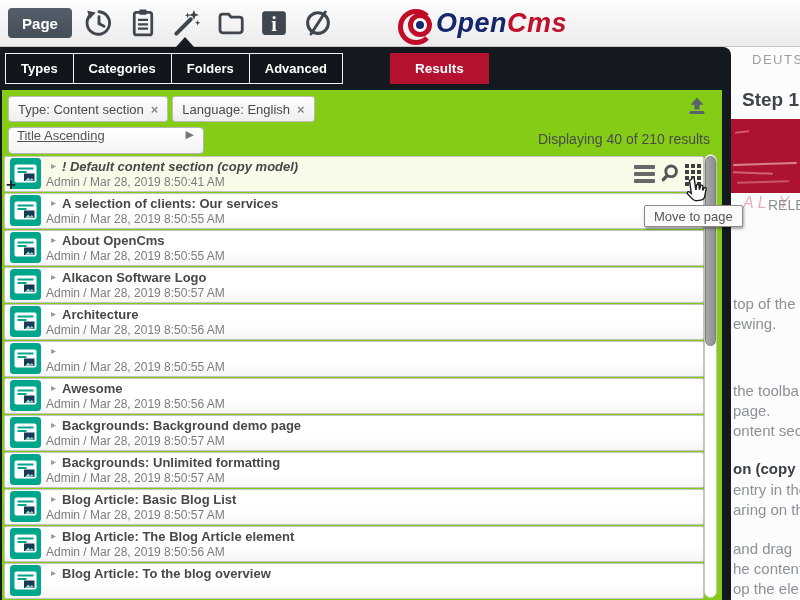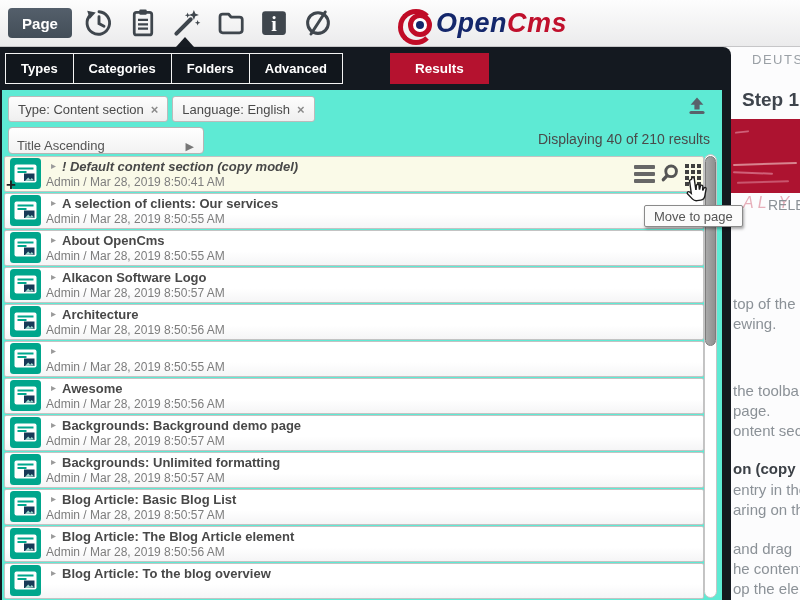--- a/index.html
+++ b/index.html
@@ -33,32 +33,32 @@
     background:#141920;border-radius:0 8px 0 0;}
   .tabbar{position:absolute;left:0;top:0;width:100%;height:43px;}
   .tabgroup{position:absolute;left:5px;top:6px;display:flex;}
   .tab{height:29px;padding:0 15px;border:1px solid #f4f4f4;margin-right:-1px;
     background:#11161c;color:#fff;font-size:13px;font-weight:bold;
     display:flex;align-items:center;cursor:pointer;}
   .results-btn{position:absolute;left:376px;top:6px;height:31px;padding:0 25px;border:none;
     background:#b5122f;color:#fff;font-size:13.5px;font-weight:bold;border-radius:0;
     font-family:"Liberation Sans",sans-serif;cursor:pointer;margin-left:14px;}
   .dialog-body{position:absolute;left:2px;top:43px;width:720px;height:510px;
-    background:#5eead4;overflow:hidden;}
+    background:#84cc16;overflow:hidden;}
   
   .chips{position:absolute;left:6px;top:6px;display:flex;gap:4px;}
   .chip{height:24px;display:flex;align-items:center;gap:7px;padding:0 9px;
     background:linear-gradient(#fdfdfd,#efefef);border:1px solid #bbb;border-radius:3px;
     color:#4a4a4a;font-size:13px;white-space:nowrap;}
   .chip .x{color:#8a8a8a;font-size:13px;font-weight:bold;cursor:pointer;}
   .upload{position:absolute;right:14px;top:5px;width:22px;height:22px;cursor:pointer;}
   
   .sort-box{position:absolute;left:6px;top:37px;width:178px;height:25px;
     background:linear-gradient(#fff,#f2f2f2);border:1px solid #b5b5b5;border-radius:4px;
-    color:#555;font-size:13px;display:flex;align-items:flex-end;padding:0 8px;cursor:pointer;}
+    color:#555;font-size:13px;display:flex;align-items:flex-start;padding:0 8px;cursor:pointer;text-decoration:underline;}
   .sort-box .arr{position:absolute;right:9px;color:#777;font-size:11px;}
   .summary{position:absolute;right:12px;top:41px;color:#4a4a4a;font-size:14px;}
   
   .list{position:absolute;left:2px;top:66px;width:700px;}
   .item{position:relative;height:34px;border:1px solid #c3c3c3;border-radius:2px;
     margin-bottom:1px;background:linear-gradient(#ffffff 60%,#f5f5f6);cursor:pointer;}
   .item.hover{background:#fafae8;}
   .ticon{position:absolute;left:5px;top:1px;width:31px;height:31px;}
   .ticon svg{width:31px;height:31px;}
   .plus{position:absolute;left:-4px;bottom:-6px;color:#222;font-size:17px;font-weight:bold;}

